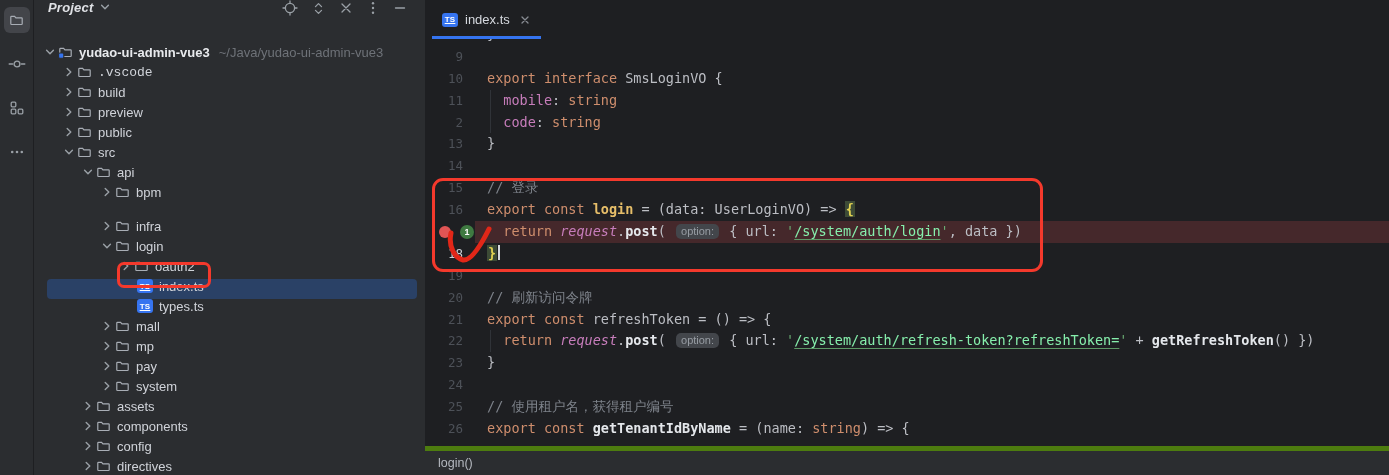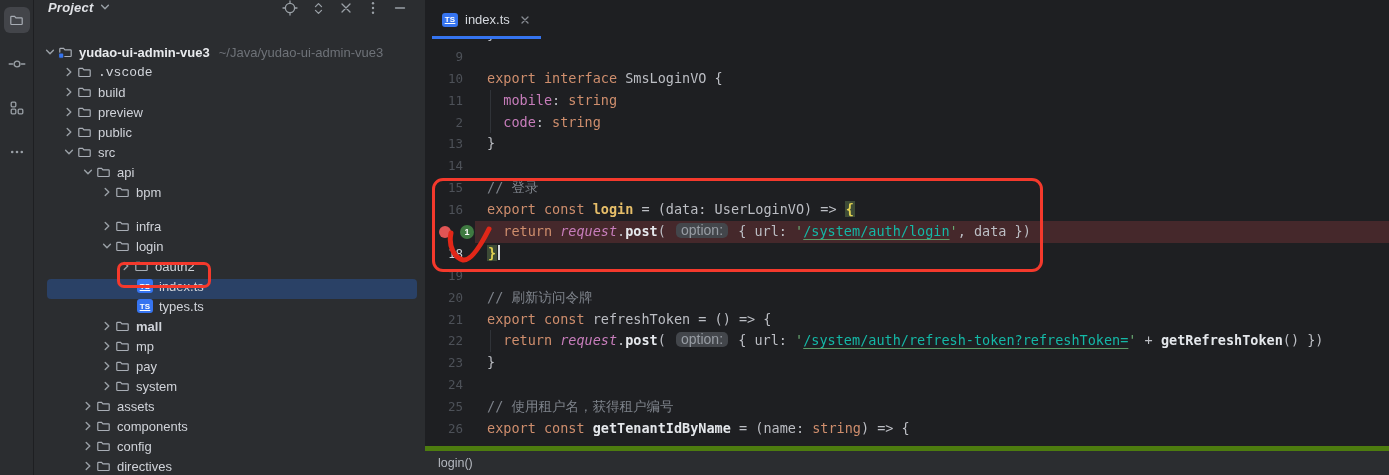--- a/index.html
+++ b/index.html
@@ -65,25 +65,25 @@
   .ccode { flex:1; padding-left:12px; white-space:pre; color:#bcbec4; position:relative; }
   .cline.bp .ccode { background:#45282b; }
   .ccode.guide::before { content:''; position:absolute; left:14.5px; top:0; bottom:0; width:1px; background:#303338; }
   .tok-k { color:#cf8e6d; }
   .tok-id { color:#bcbec4; }
   .tok-p { color:#c77dbb; }
   .tok-pi { color:#c77dbb; font-style:italic; }
   .tok-m { color:#e4e7eb; font-weight:bold; }
   .tok-fn { color:#e6be69; font-weight:bold; }
   .tok-s { color:#6aab73; }
-  .tok-su { color:#14b8a6; text-decoration:underline; text-decoration-color:#5d9966; text-underline-offset:3px; text-decoration-thickness:1px; }
+  .tok-su { color:#86efac; text-decoration:underline; text-decoration-color:#5d9966; text-underline-offset:3px; text-decoration-thickness:1px; }
   .tok-c { color:#7e838b; }
   .tok-br { color:#e2d252; font-weight:bold; background:#3d4b36; padding:0 1px; }
   .chip {
-    display:inline-block; font-family:"Liberation Sans",sans-serif; font-size:14px;
+    display:inline-block; font-family:"Liberation Sans",sans-serif; font-size:11px;
     color:#989da4; background:#43464b; border-radius:5px; padding:0 5px;
     line-height:15px; vertical-align:1px; margin:0 2px;
   }
   .caret { display:inline-block; width:2px; height:15px; background:#d6d9de; vertical-align:-2px; margin-left:1px; }
   
   .bp-dot { position:absolute; left:14px; top:5px; width:12px; height:12px; border-radius:50%; background:#e05555; }
   .bp-badge {
     position:absolute; left:35px; top:4px; width:14px; height:14px; border-radius:50%;
     background:#3f7a41; color:#fff; font-size:9px; font-weight:bold; text-align:center; line-height:14px;
     font-family:"Liberation Sans",sans-serif;
@@ -321,21 +321,21 @@
           <span class="tlabel">oauth2</span>
         </div>
         <div class="trow sel" style="padding-left: 103px;">
           <span class="ts">TS</span>
           <span class="tlabel">index.ts</span>
         </div>
         <div class="trow" style="padding-left: 103px;">
           <span class="ts">TS</span>
           <span class="tlabel">types.ts</span>
         </div>
-        <div class="trow" style="padding-left: 65px; font-weight: bold;">
+        <div class="trow" style="padding-left: 65px;">
           <span class="chev">
             <svg width="14" height="14" viewBox="0 0 14 14">
               <polyline points="5.2,3.6 8.8,7 5.2,10.4" fill="none" stroke="#9aa0a6" stroke-width="1.4" stroke-linecap="round" stroke-linejoin="round"></polyline>
             </svg>
           </span>
           <span class="fico">
             <svg width="15" height="14" viewBox="0 0 15 14">
               <path d="M1.8 4.1c0-.4.3-.7.7-.7h3.1l1.3 1.4h5.6c.4 0 .7.3.7.7v5.3c0 .4-.3.7-.7.7H2.5c-.4 0-.7-.3-.7-.7z" fill="none" stroke="#a8adb5" stroke-width="1.2"></path>
             </svg>
           </span>

